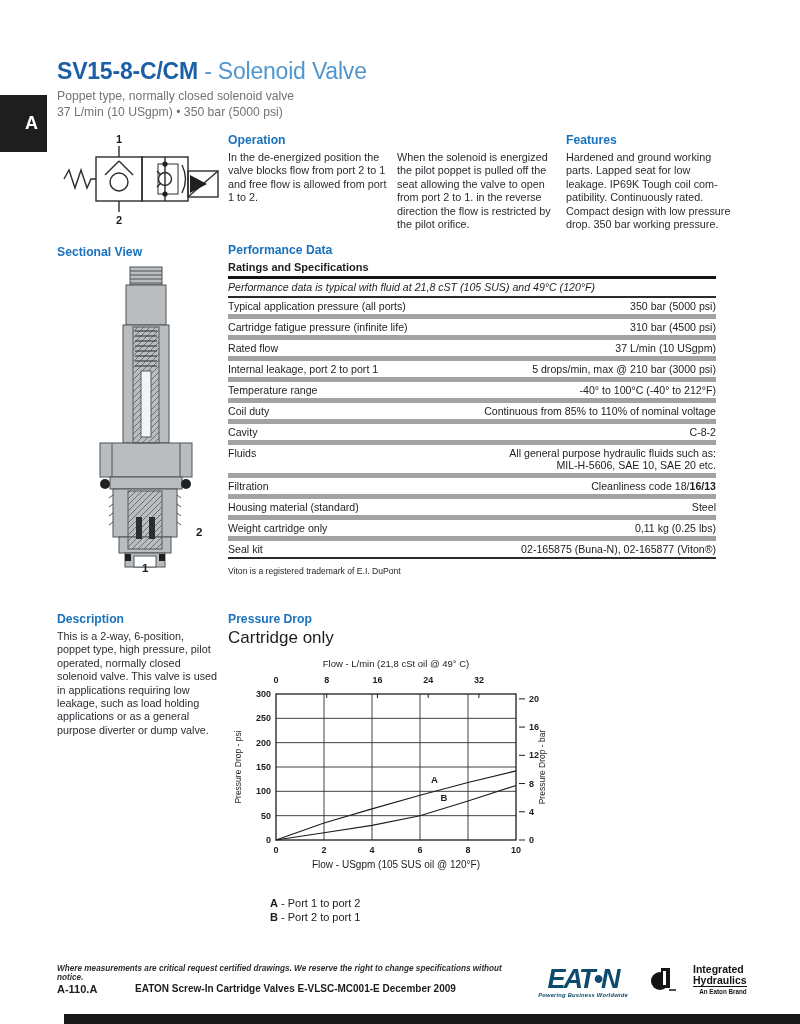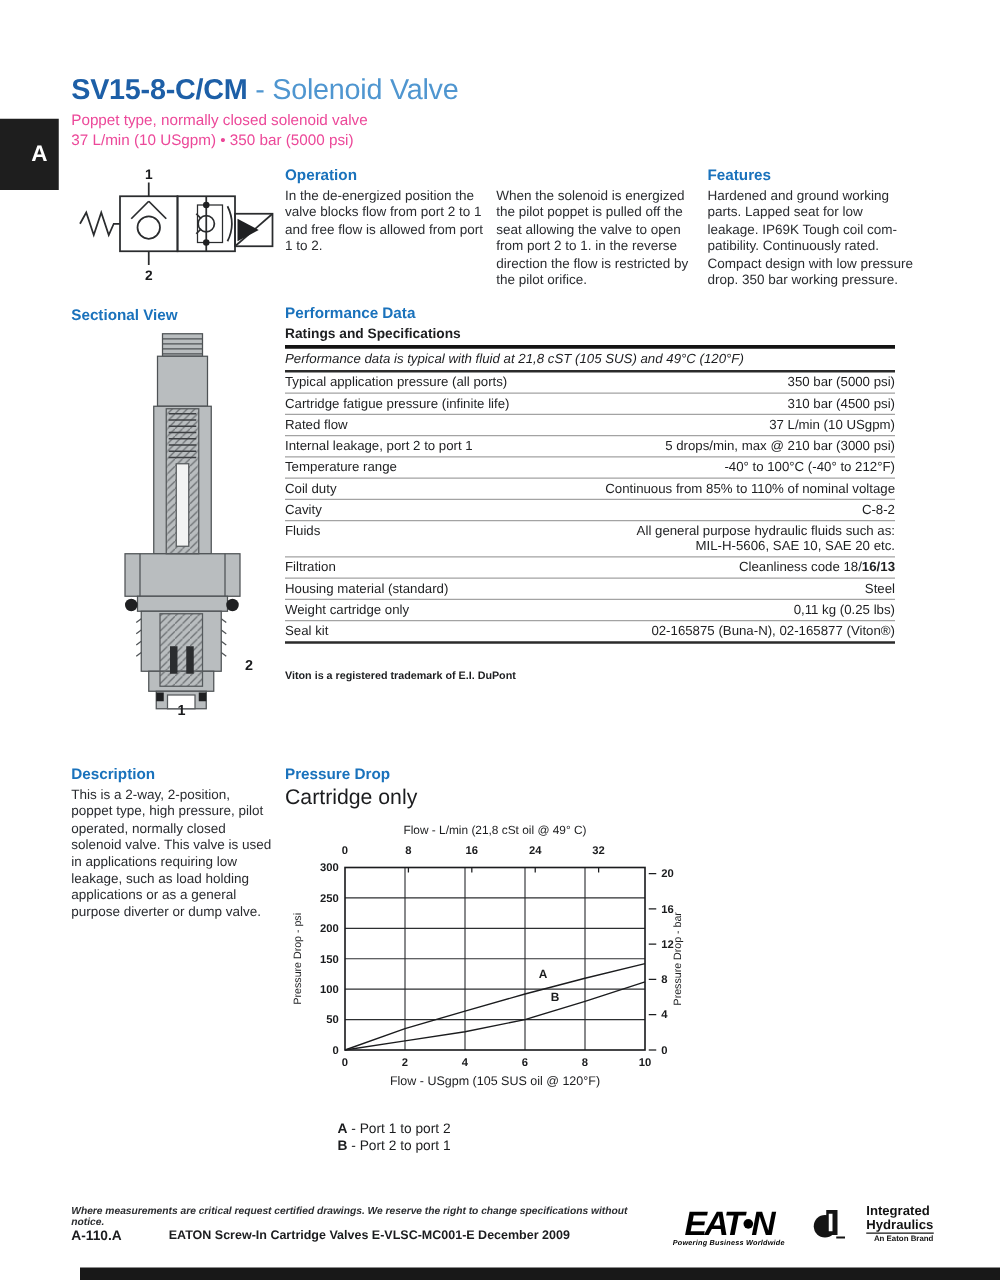--- a/index.html
+++ b/index.html
@@ -7,58 +7,58 @@
     position:relative; width:800px; height:1024px; margin:0 auto;
     background:#ffffff; font-family:"Liberation Sans", sans-serif;
     color:#27292c; overflow:hidden;
   }
   .abs { position:absolute; }
 
   
   .title-line { font-size:23px; letter-spacing:-0.2px; white-space:nowrap;margin-top:30px; }
   .title-model { font-weight:700; color:#1d5fa7; }
   .title-rest  { font-weight:500; color:#4f96d0; }
-  .subtitle { font-size:12.2px; line-height:15.5px; color:#ec4899; margin-top:4px; }
+  .subtitle { font-size:12.2px; line-height:15.5px; color:#737373; margin-top:4px; }
 
   
   .a-tab {
     left:0; top:95px; width:47px; height:57px; background:#1e1e1e;
     color:#ffffff; font-weight:700; font-size:18px;
     display:flex; align-items:center; justify-content:flex-end; padding-right:9px;
     box-sizing:border-box;
   }
 
   
   .sec-head { color:#1a72bc; font-weight:700; font-size:12.2px; }
 
   .body-text { font-size:10.8px; line-height:13.4px; color:#2a2c30; }
 
   
   .spec-table { width:488px; font-size:10.6px; color:#1d1e20; }
   .spec-title { font-weight:700; font-size:11px; padding-bottom:3px; border-bottom:3px solid #141414; }
   .spec-note  { font-style:italic; padding:2px 0 3px 0; border-bottom:2px solid #2b2b2b; }
   .spec-row   { display:flex; justify-content:space-between; align-items:flex-start;
-                padding:2px 0; border-bottom:1px solid #a3a3a3; }
+                padding:2px 0; border-bottom:5px solid #a3a3a3; }
   .spec-row.last { border-bottom:2px solid #2b2b2b; }
   .spec-label { white-space:nowrap; padding-right:10px; }
   .spec-value { text-align:right; flex:1; white-space:pre-line; }
-  .spec-footnote { font-size:8.6px; font-weight:700; padding-top:20px; color:#1d1e20; }
+  .spec-footnote { font-size:8.6px; font-weight:400; padding-top:7px; color:#1d1e20; }
 
   
   .chart-svg text { font-family:"Liberation Sans", sans-serif; fill:#1b1c1e; }
   .legend-line { font-size:11px; line-height:14px; color:#1b1c1e; }
   .legend-line b { font-weight:700; }
 
   
   .disclaimer { font-size:8.2px; font-style:italic; font-weight:600; color:#2b2d30; }
   .doc-code { font-size:11px; font-weight:700; color:#1b1c1e; }
   .pub-line { font-size:10px; font-weight:600; color:#1b1c1e; }
   .pub-line b { font-weight:700; }
 
-  .eaton-logo { color:#000000; text-align:center; }
+  .eaton-logo { color:#0c4a6e; text-align:center; }
   .eaton-wordmark { font-size:27px; font-weight:900; font-style:italic; letter-spacing:-2px; line-height:26px; }
   .eaton-tagline { font-size:5.8px; font-weight:700; font-style:italic; letter-spacing:0.2px; }
 
   .ih-logo { display:flex; align-items:flex-start; }
   .ih-text { margin-left:17px; }
   .ih-name { font-size:10.5px; font-weight:700; line-height:10.5px; color:#141414; }
   .ih-rule { border-bottom:1.5px solid #141414; margin-top:1px; }
   .ih-sub  { font-size:6.3px; font-weight:700; text-align:right; margin-top:1px; color:#141414; }
 
   .bottom-bar { left:64px; top:1014px; width:736px; height:10px; background:#181818; }
@@ -233,21 +233,21 @@
         </div>
         <div class="spec-row last">
           <span class="spec-label">Seal kit</span>
           <span class="spec-value">02-165875 (Buna-N), 02-165877 (Viton®)</span>
         </div>
       </div>
     <div class="spec-footnote">Viton is a registered trademark of E.I. DuPont</div>
   </div>
 
   <div class="abs sec-head" style="left:57px; top:612px;">Description</div>
-  <div class="abs body-text" style="left:57px; top:630px; width:163px;">This is a 2-way, 2-position, poppet type, high pressure, pilot operated, normally closed solenoid valve. This valve is used in applications requir­ing low leakage, such as load holding applications or as a general purpose diverter or dump valve.</div>
+  <div class="abs body-text" style="left:57px; top:630px; width:163px;">This is a 2-way, 6-position, poppet type, high pressure, pilot operated, normally closed solenoid valve. This valve is used in applications requir­ing low leakage, such as load holding applications or as a general purpose diverter or dump valve.</div>
 
   <div class="abs sec-head" style="left:228px; top:612px;">Pressure Drop</div>
   <div class="abs" style="left:228px; top:628px; font-size:17px; color:#1b1c1e;">Cartridge only</div>
 
   <svg class="abs chart-svg" style="left:230px; top:656px;" width="326" height="236" viewBox="0 0 326 236" id="pd-chart">
       <line x1="46" y1="159.66666666666666" x2="286" y2="159.66666666666666" stroke="#2c2e30" stroke-width="0.9"></line>
       <line x1="46" y1="135.33333333333334" x2="286" y2="135.33333333333334" stroke="#2c2e30" stroke-width="0.9"></line>
       <line x1="46" y1="111" x2="286" y2="111" stroke="#2c2e30" stroke-width="0.9"></line>
       <line x1="46" y1="86.66666666666667" x2="286" y2="86.66666666666667" stroke="#2c2e30" stroke-width="0.9"></line>
       <line x1="46" y1="62.33333333333333" x2="286" y2="62.33333333333333" stroke="#2c2e30" stroke-width="0.9"></line>

